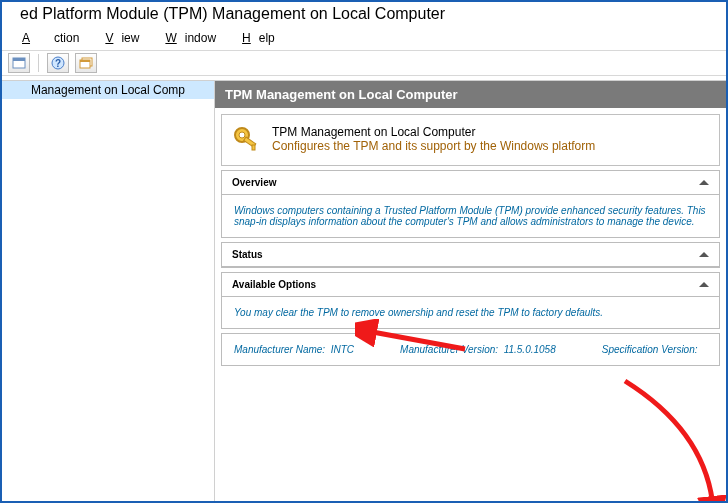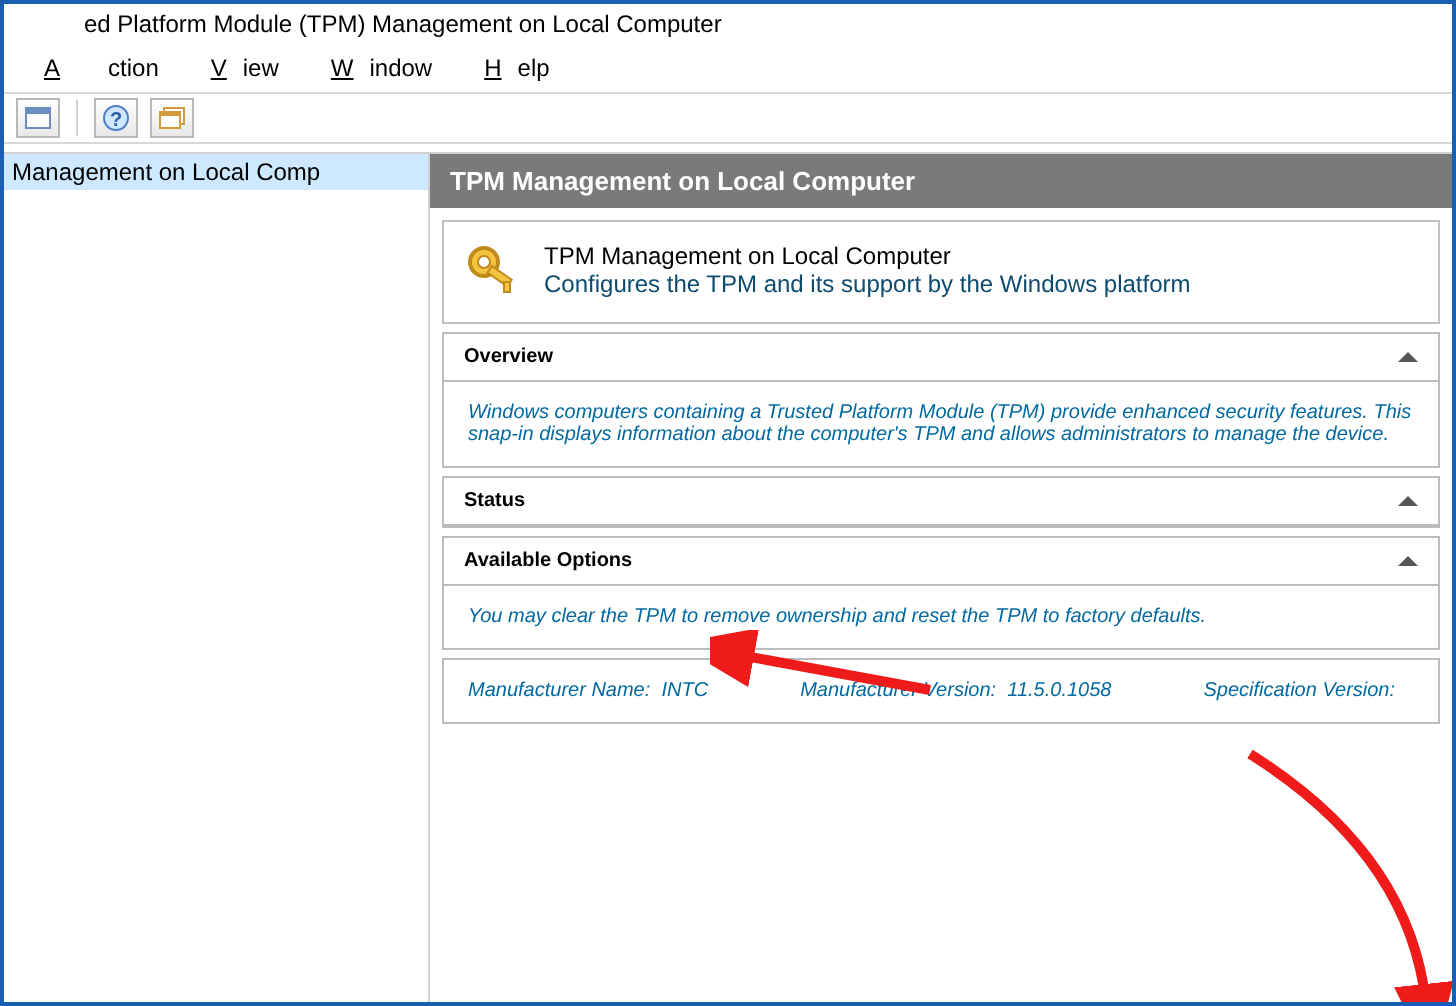--- a/index.html
+++ b/index.html
@@ -8,25 +8,24 @@
     font-family: "Segoe UI", Tahoma, sans-serif;
     font-size: 12px;
     color: #000;
     background: #fff;
     width: 728px;
     height: 503px;
     border: 2px solid #1a5fb4;
     overflow: hidden;
   }
   .titlebar {
-    padding: 3px 8px 4px 2px;
-    font-size: 12px;
+    padding: 3px 8px 4px 18px;
+    font-size: 16px;
     color: #000;
     background: #fff;
-    margin-left: 38px;
   }
   .menubar {
     padding: 2px 6px 3px 4px;
     display: flex;
     gap: 2px;
   }
   .menubar span {
     padding: 2px 8px;
   }
   .underline { text-decoration: underline; }
@@ -60,20 +59,21 @@
     border-right:1px solid #d0d0d0;
     padding:0;
   }
   .tree-item {
     background:#cde8ff;
     color:#000;
     padding:2px 4px;
     font-size:12px;
     overflow:hidden;
     white-space:nowrap;
+    text-align:center;
   }
   .content {
     flex:1;
     border-top:1px solid #d0d0d0;
     padding:0;
     overflow:hidden;
   }
   .content-header {
     background:#7a7a7a;
     color:#fff;
@@ -89,21 +89,21 @@
     gap:12px;
     align-items:flex-start;
   }
   .keyicon svg { display:block; }
   .intro-text .title {
     font-size:12px;
     color:#000;
   }
   .intro-text .desc {
     font-size:12px;
-    color:#0c4a6e;
+    color:#a16207;
   }
   .section {
     margin:4px 6px;
     border:1px solid #bcbcbc;
   }
   .section-head {
     padding:6px 10px;
     font-weight:bold;
     font-size:10px;
     border-bottom:1px solid #bcbcbc;

